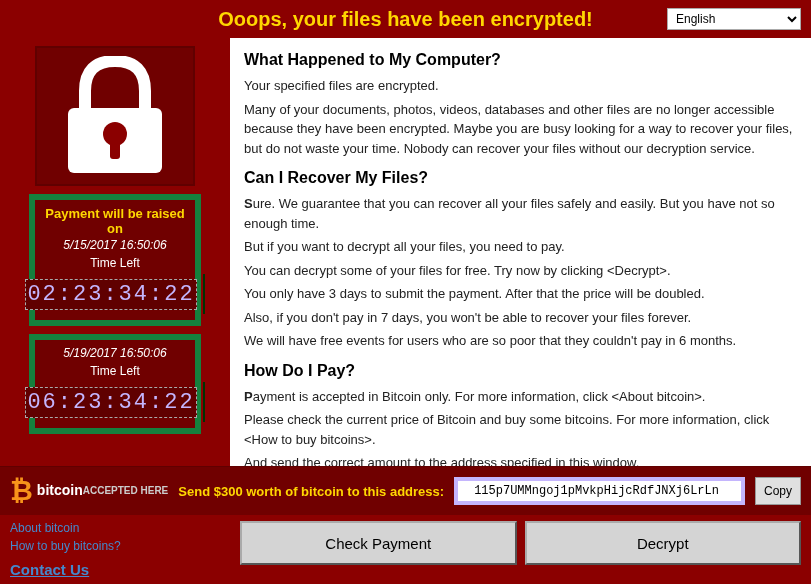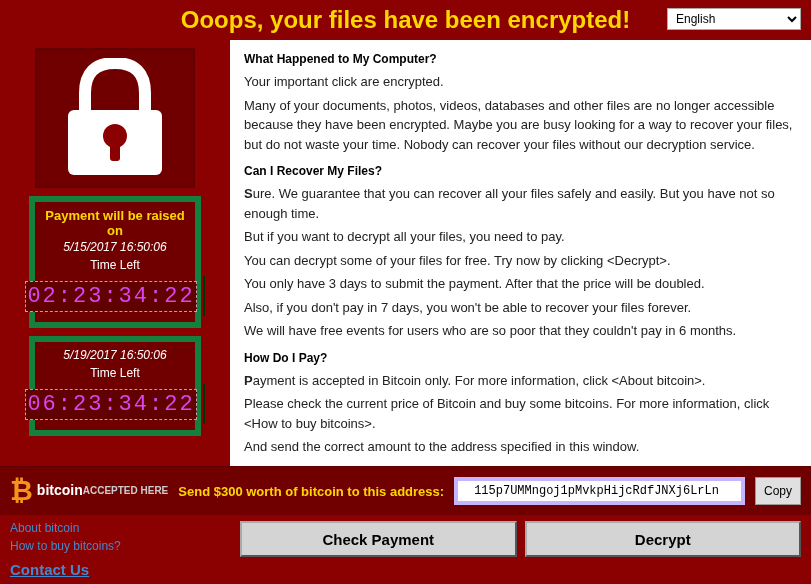--- a/index.html
+++ b/index.html
@@ -19,21 +19,21 @@
       background: #8B0000;
       display: flex;
       align-items: center;
       justify-content: center;
       padding: 6px 10px;
       position: relative;
       min-height: 38px;
     }
     .title-bar h1 {
       color: #FFD700;
-      font-size: 24px;
+      font-size: 20px;
       font-weight: bold;
       text-align: right;
     }
     .language-select {
       position: absolute;
       right: 10px;
       top: 8px;
       background: white;
       border: 1px solid #aaa;
       font-size: 12px;
@@ -102,21 +102,21 @@
       margin-bottom: 4px;
       text-align: center;
     }
     .timer-row {
       display: flex;
       align-items: center;
       justify-content: center;
       gap: 6px;
     }
     .timer-display {
-      color: #d946ef;
+      color: #c4b5fd;
       font-family: 'Courier New', monospace;
       font-size: 22px;
       letter-spacing: 2px;
       border: 1px dashed #aaa;
       padding: 2px 1px;
       background: #600000;
     }
     .green-bar {
       width: 12px;
       height: 40px;
@@ -128,21 +128,21 @@
     .right-panel {
       flex: 1;
       background: white;
       overflow-y: auto;
       padding: 10px 14px;
       font-size: 13px;
       line-height: 1.5;
       color: #111;
     }
     .right-panel h2 {
-      font-size: 12px;
+      font-size: 16px;
       font-weight: bold;
       margin-bottom: 4px;
       margin-top: 8px;
       color: #000;
     }
     .right-panel h2:first-child {
       margin-top: 0;
     }
     .right-panel p {
       margin-bottom: 4px;
@@ -243,23 +243,23 @@
     .bottom-buttons {
       flex: 1;
       display: flex;
       background: #8B0000;
       padding: 6px 10px;
       gap: 8px;
       align-items: center;
     }
     .action-btn {
       flex: 1;
-      height: 36px;
+      height: 44px;
       font-size: 15px;
-      font-weight: bold;
+      font-weight: normal;
       background: #d4d4d4;
       border: 2px outset #aaa;
       cursor: pointer;
       color: #000;
     }
   </style>
 </head>
 <body>
 
 <div class="title-bar">
@@ -306,21 +306,21 @@
       <div class="timer-row">
         <div class="timer-display">06:23:34:22</div>
         <div class="green-bar"></div>
       </div>
     </div>
 
   </div>
 
   <div class="right-panel">
     <h2>What Happened to My Computer?</h2>
-    <p>Your important click are encrypted.</p>
+    <p>Your specified files are encrypted.</p>
     <p>Many of your documents, photos, videos, databases and other files are no longer accessible because they have been encrypted. Maybe you are busy looking for a way to recover your files, but do not waste your time. Nobody can recover your files without our decryption service.</p>
 
     <h2>Can I Recover My Files?</h2>
     <p><strong>S</strong>ure. We guarantee that you can recover all your files safely and easily. But you have not so enough time.</p>
     <p>But if you want to decrypt all your files, you need to pay.</p>
     <p>You can decrypt some of your files for free. Try now by clicking &lt;Decrypt&gt;.</p>
     <p>You only have 3 days to submit the payment. After that the price will be doubled.</p>
     <p>Also, if you don't pay in 7 days, you won't be able to recover your files forever.</p>
     <p>We will have free events for users who are so poor that they couldn't pay in 6 months.</p>
 

